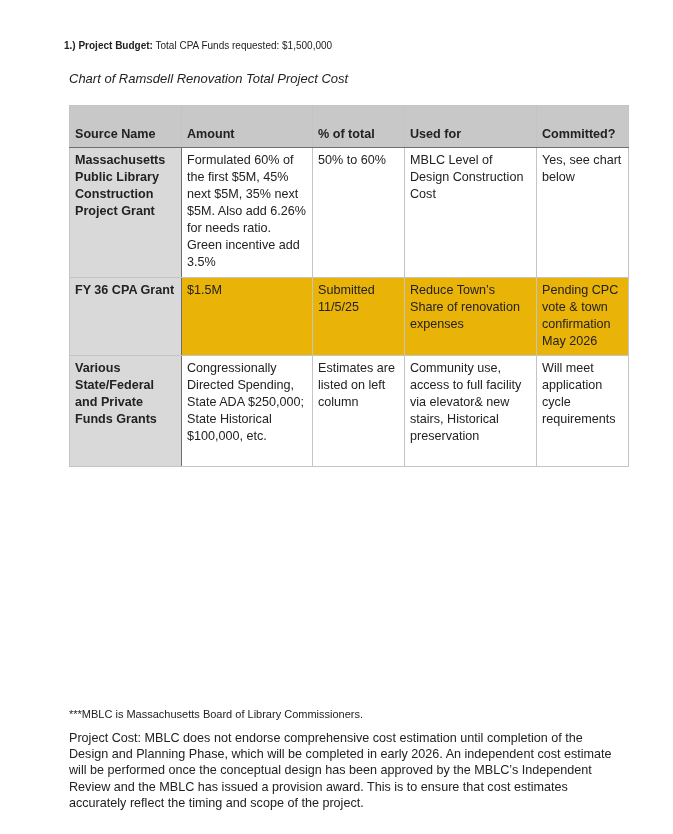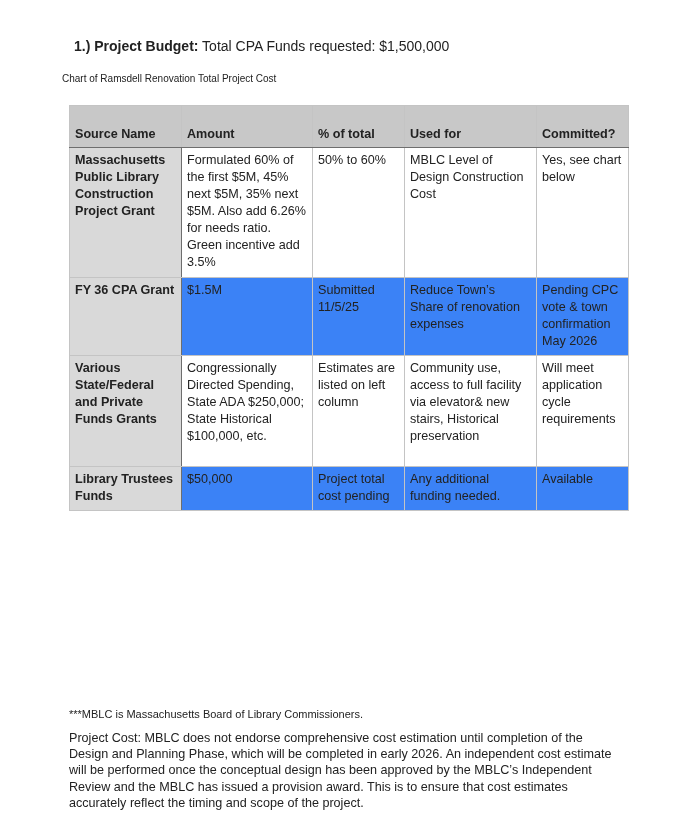--- a/index.html
+++ b/index.html
@@ -2,27 +2,27 @@
 <html><head>
 <meta charset="utf-8">
 <style>
   html, body { margin: 0; padding: 0; background: #ffffff; }
   body {
     width: 673px; height: 834px; position: relative; overflow: hidden;
     font-family: "Liberation Sans", "DejaVu Sans", sans-serif;
     color: #222222;
   }
   .heading {
-    position: absolute; left: 74px; top: 37px;
-    font-size: 14px; line-height: 18px; white-space: nowrap;
+    position: absolute; left: 64px; top: 37px;
+    font-size: 10px; line-height: 18px; white-space: nowrap;
   }
   .heading b { font-weight: bold; }
   .subheading {
-    position: absolute; left: 62px; top: 70px;
-    font-size: 10px; line-height: 18px; white-space: nowrap;
+    position: absolute; left: 69px; top: 70px;
+    font-size: 13px; line-height: 18px; white-space: nowrap; font-style: italic;
   }
   table.budget {
     position: absolute; left: 69px; top: 105px;
     border-collapse: collapse;
     font-size: 12.6px; line-height: 17px;
     table-layout: fixed;
     width: 559px;
   }
   table.budget th, table.budget td {
     border: 1px solid #c4c4c4;
@@ -35,21 +35,21 @@
     font-weight: bold;
     border-bottom: 1.5px solid #6e6e6e;
     height: 17px;
     padding-top: 20px; padding-bottom: 4px;
   }
   table.budget td.src {
     background: #d9d9d9;
     font-weight: bold;
     border-right: 1.5px solid #6e6e6e;
   }
-  table.budget tr.shade td { background: #3b82f6; }
+  table.budget tr.shade td { background: #eab308; }
   table.budget tr.shade td.src { background: #d9d9d9; }
   col.c1 { width: 112px; }
   col.c2 { width: 131px; }
   col.c3 { width: 92px; }
   col.c4 { width: 132px; }
   col.c5 { width: 92px; }
   .note {
     position: absolute; left: 69px; top: 706px;
     font-size: 11px; line-height: 17px; white-space: nowrap; text-align: center;
   }
@@ -97,25 +97,18 @@
       <td>Reduce Town’s Share of renovation expenses</td>
       <td>Pending CPC vote &amp; town confirmation May 2026</td>
     </tr>
     <tr style="height:111px;">
       <td class="src">Various State/Federal and Private Funds Grants</td>
       <td>Congressionally Directed Spending, State ADA $250,000; State Historical $100,000, etc.</td>
       <td>Estimates are listed on left column</td>
       <td>Community use, access to full facility via elevator&amp; new stairs, Historical preservation</td>
       <td>Will meet application cycle requirements</td>
     </tr>
-    <tr class="shade" style="height:44px;">
-      <td class="src">Library Trustees Funds</td>
-      <td>$50,000</td>
-      <td>Project total cost pending</td>
-      <td>Any additional funding needed.</td>
-      <td>Available</td>
-    </tr>
   </tbody>
 </table>
 
 <div class="note">***MBLC is Massachusetts Board of Library Commissioners.</div>
 
 <div class="para">Project Cost: MBLC does not endorse comprehensive cost estimation until completion of the Design and Planning Phase, which will be completed in early 2026. An independent cost estimate will be performed once the conceptual design has been approved by the MBLC’s Independent Review and the MBLC has issued a provision award. This is to ensure that cost estimates accurately reflect the timing and scope of the project.</div>
 
 </body></html>

